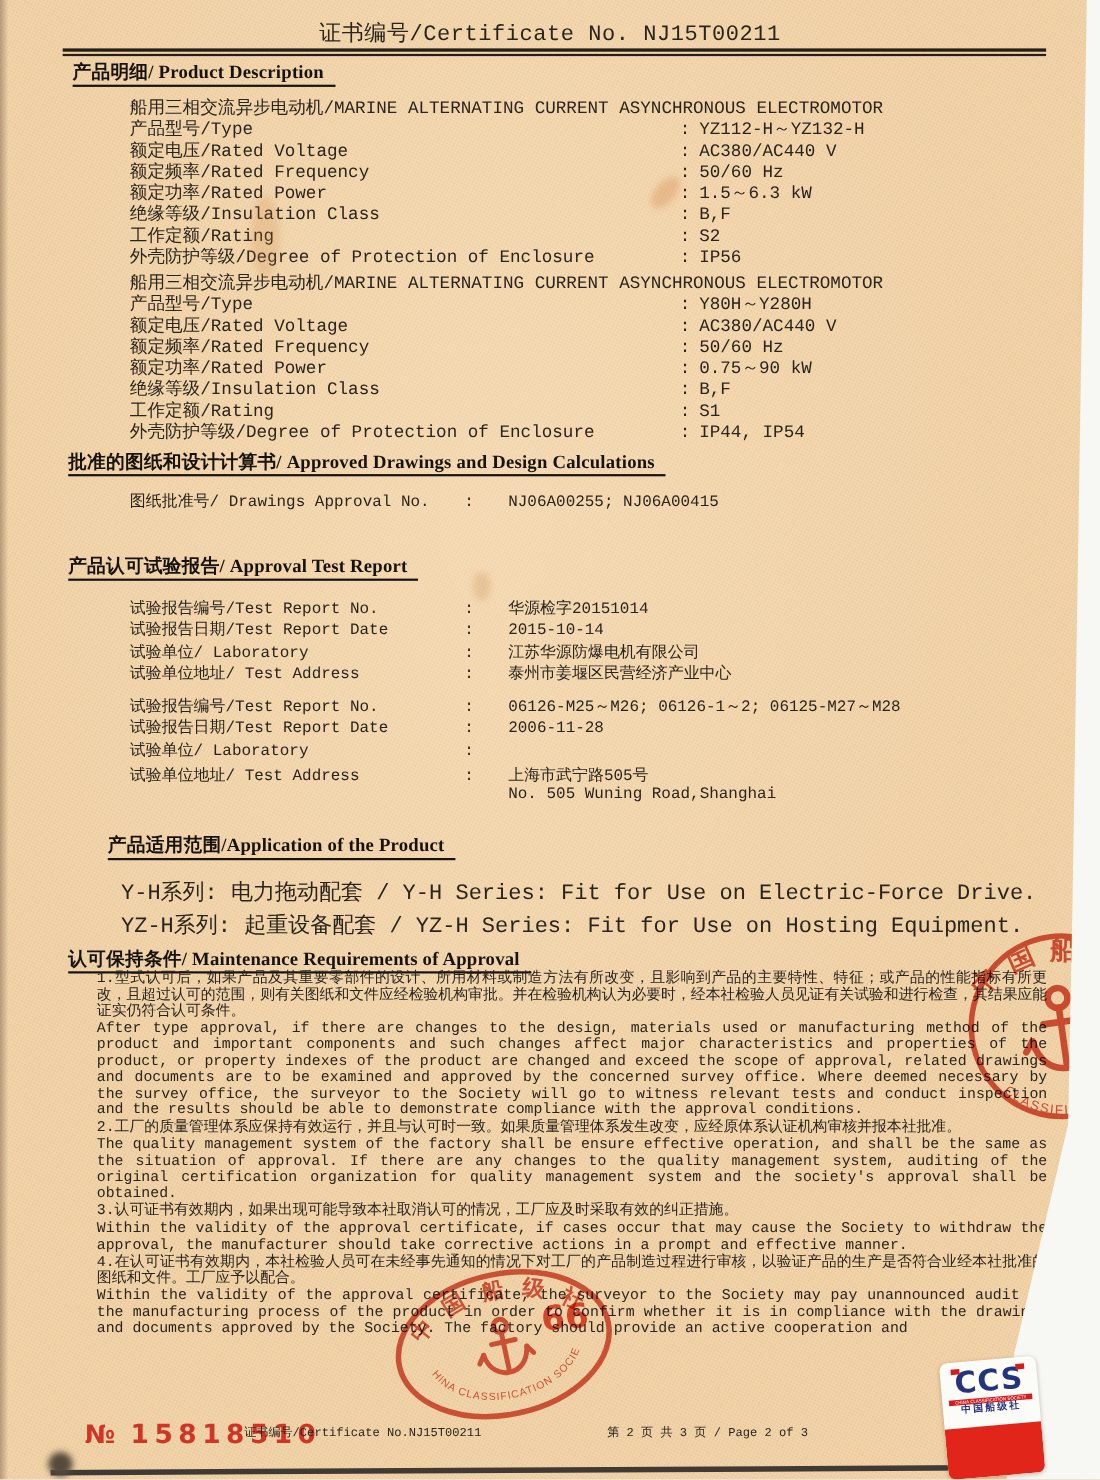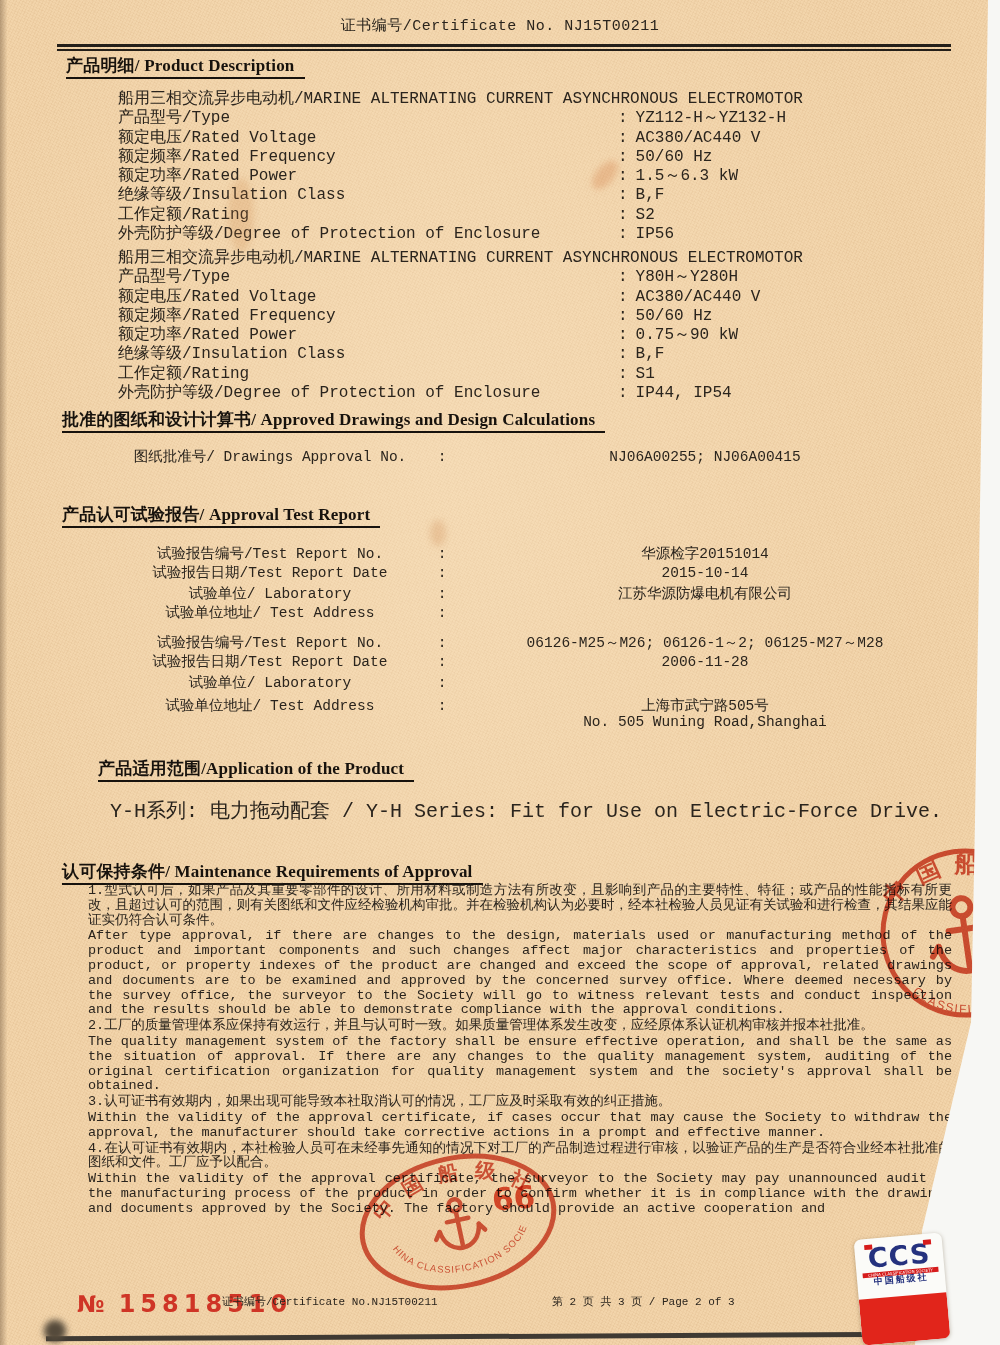--- a/index.html
+++ b/index.html
@@ -8,31 +8,31 @@
     background:
       radial-gradient(ellipse at 45% 35%, rgba(255,238,210,0.30), rgba(255,238,210,0) 62%),
       repeating-linear-gradient(115deg, rgba(193,146,94,0.10) 0 1px, rgba(0,0,0,0) 1px 3px),
       repeating-linear-gradient(25deg, rgba(193,146,94,0.08) 0 1px, rgba(0,0,0,0) 1px 3px),
       #f2d4aa;
     font-family:"Liberation Mono","DejaVu Sans Mono",monospace;
     color:#2a241d;
   }
   .abs{position:absolute;}
   
-  .hdr-title{top:16px;left:0;width:100%;text-align:center;font-size:15px;letter-spacing:.5px;}
+  .hdr-title{top:16px;left:0;width:100%;text-align:center;font-size:20px;letter-spacing:.5px;}
   .rule1{top:44px;left:57px;width:894px;height:3px;background:#241f19;}
   .rule2{top:49px;left:57px;width:894px;height:2px;background:#241f19;}
   
   .sec-title{font-family:"Liberation Serif","DejaVu Serif",serif;font-weight:bold;font-size:17px;
     color:#17120d;border-bottom:2.5px solid #17120d;padding:0 10px 2px 0;letter-spacing:.2px;}
   
   .spec-block{font-size:16px;line-height:19.3px;white-space:nowrap;}
   .spec-row{display:grid;grid-template-columns:500px 1fr;}
   .spec-val .c{margin-right:8px;}
-  .kv-row{display:grid;grid-template-columns:304px 40px 1fr;font-size:14.5px;line-height:18.6px;white-space:nowrap;text-align:center;}
+  .kv-row{display:grid;grid-template-columns:304px 40px 1fr;font-size:14.5px;line-height:18.6px;white-space:nowrap;}
   .kv-row .vmulti{white-space:normal;line-height:15.6px;}
   .app-item{font-size:20px;white-space:nowrap;}
   
   .mt{width:864px;font-size:13.5px;line-height:14.8px;text-align:justify;}
   .mt p{margin:0 0 1px 0;}
   
   .serial{color:#cf3526;font-family:"DejaVu Sans",sans-serif;font-weight:bold;}
   .serial .no{font-size:23px;}
   .serial .digits{font-size:24px;letter-spacing:5px;margin-left:14px;}
   .foot-txt{font-size:11px;white-space:nowrap;}
@@ -162,20 +162,21 @@
       <span>2015-10-14</span>
     </div>
     <div class="kv-row" style="margin-top:3px;">
       <span>试验单位/ Laboratory</span>
       <span>:</span>
       <span>江苏华源防爆电机有限公司</span>
     </div>
     <div class="kv-row">
       <span>试验单位地址/ Test Address</span>
       <span>:</span>
+      <span>泰州市姜堰区民营经济产业中心</span>
     </div>
   </div>
 
   <div class="abs" style="top:634px;left:118px;width:830px;">
     <div class="kv-row">
       <span>试验报告编号/Test Report No.</span>
       <span>:</span>
       <span>06126-M25～M26; 06126-1～2; 06125-M27～M28</span>
     </div>
     <div class="kv-row">
@@ -194,20 +195,21 @@
         <span style="display:block;line-height:18px;">上海市武宁路505号</span>
         <span style="display:block;">No. 505 Wuning Road,Shanghai</span>
       </span>
     </div>
   </div>
 
   <div class="abs" style="top:757px;left:62px;margin-left:36px;">
     <span class="sec-title">产品适用范围/Application of the Product</span>
   </div>
   <div class="abs app-item" style="top:797px;left:110px;">Y-H系列: 电力拖动配套 / Y-H Series: Fit for Use on Electric-Force Drive.</div>
+  <div class="abs app-item" style="top:827px;left:110px;">YZ-H系列: 起重设备配套 / YZ-H Series: Fit for Use on Hosting Equipment.</div>
 
   <div class="abs" style="top:860px;left:62px;">
     <span class="sec-title">认可保持条件/ Maintenance Requirements of Approval</span>
   </div>
   <div class="abs mt" style="top:884px;left:88px;">
     <p>1.型式认可后，如果产品及其重要零部件的设计、所用材料或制造方法有所改变，且影响到产品的主要特性、特征；或产品的性能指标有所更改，且超过认可的范围，则有关图纸和文件应经检验机构审批。并在检验机构认为必要时，经本社检验人员见证有关试验和进行检查，其结果应能证实仍符合认可条件。</p>
     <p>After type approval, if there are changes to the design, materials used or manufacturing method of the product and important components and such changes affect major characteristics and properties of the product, or property indexes of the product are changed and exceed the scope of approval, related drawings and documents are to be examined and approved by the concerned survey office. Where deemed necessary by the survey office, the surveyor to the Society will go to witness relevant tests and conduct inspection and the results should be able to demonstrate compliance with the approval conditions.</p>
     <p>2.工厂的质量管理体系应保持有效运行，并且与认可时一致。如果质量管理体系发生改变，应经原体系认证机构审核并报本社批准。</p>
     <p>The quality management system of the factory shall be ensure effective operation, and shall be the same as the situation of approval. If there are any changes to the quality management system, auditing of the original certification organization for quality management system and the society's approval shall be obtained.</p>
     <p>3.认可证书有效期内，如果出现可能导致本社取消认可的情况，工厂应及时采取有效的纠正措施。</p>

